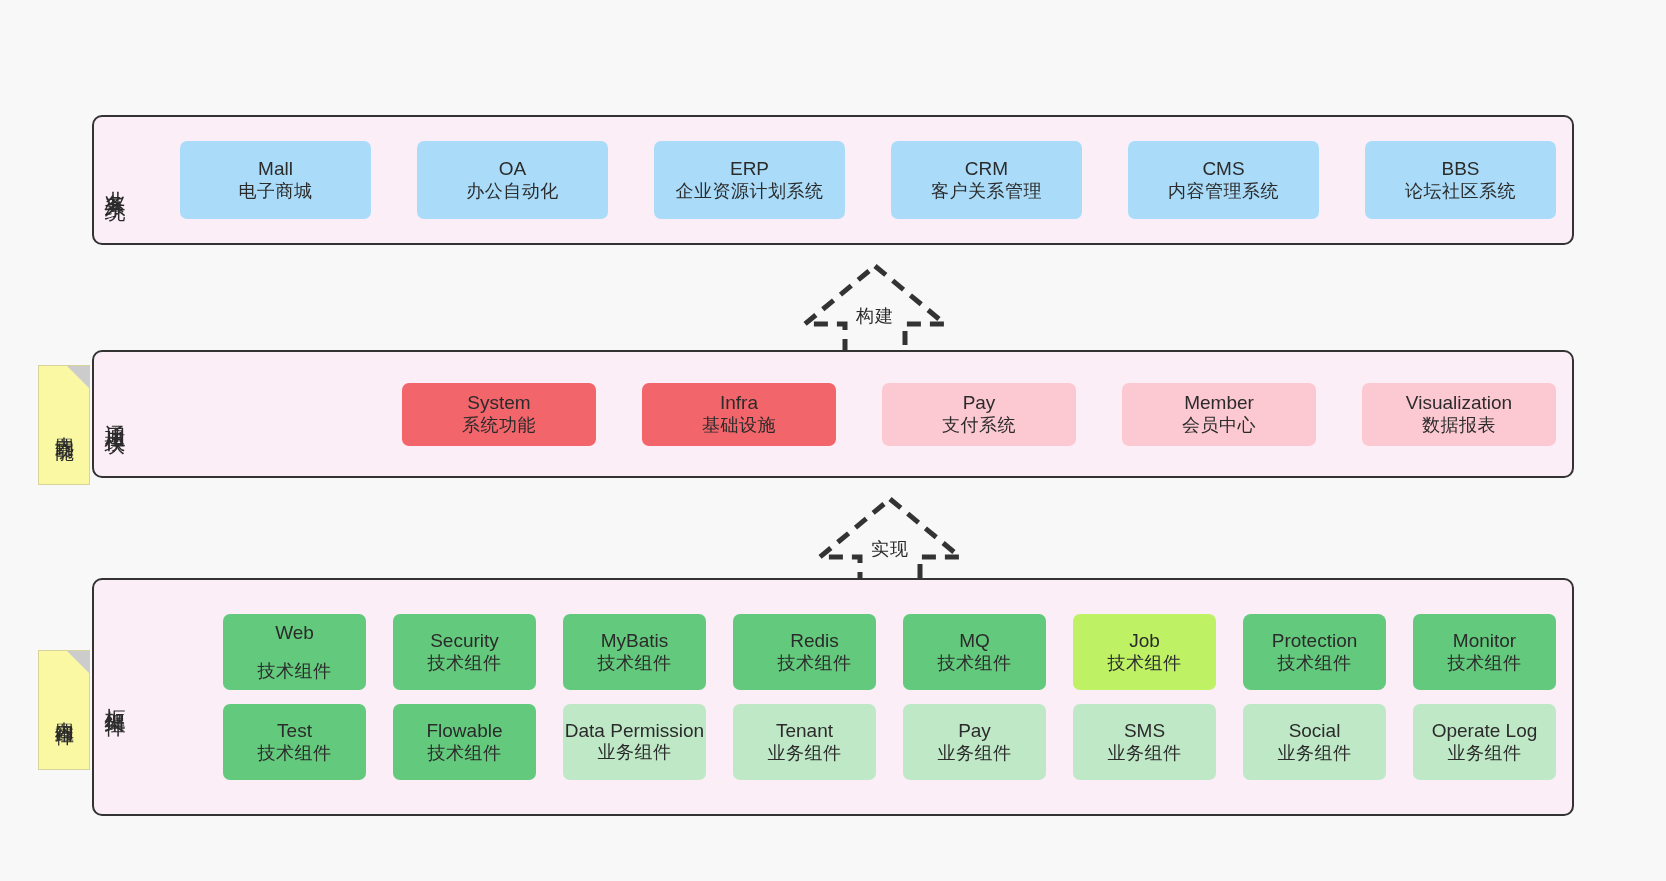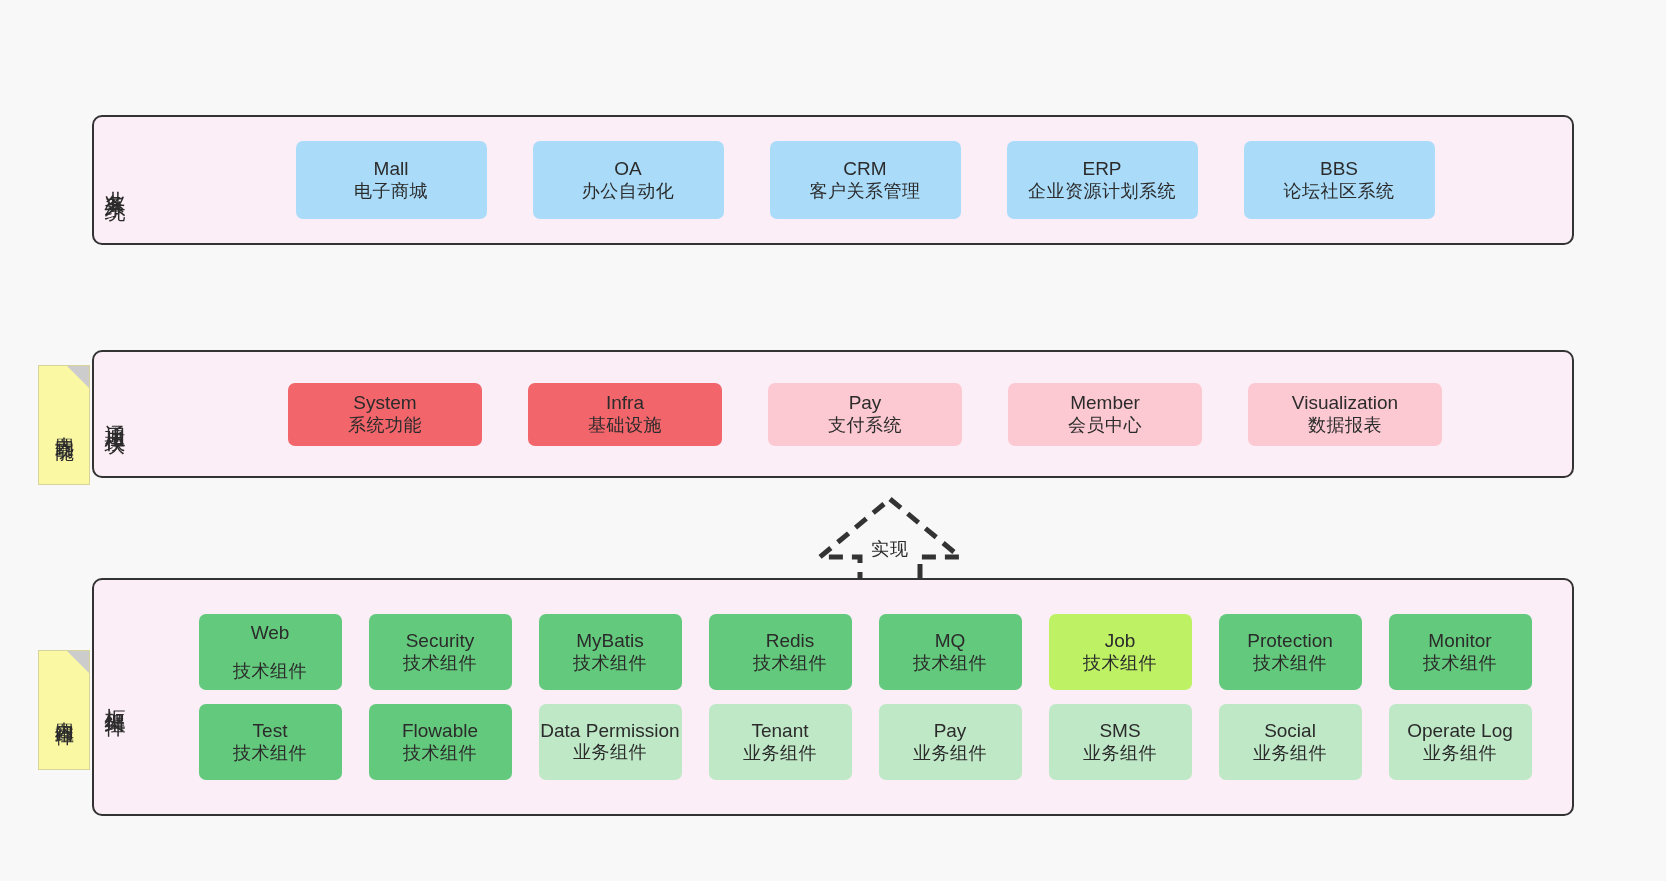--- a/index.html
+++ b/index.html
@@ -46,21 +46,21 @@
     display: flex;
     flex-direction: column;
     justify-content: center;
     gap: 14px;
     padding: 0 16px 0 6px;
   }
   .band-row {
     display: flex;
     flex-direction: row;
     gap: 0;
-    justify-content: center;
+    justify-content: flex-end;
     margin-left: 32px;
   }
 
   
   .card {
     box-sizing: border-box;
     border-radius: 7px;
     display: flex;
     flex-direction: column;
     align-items: center;
@@ -154,39 +154,49 @@
           <span class="t-en">Mall</span>
           <span class="t-cn">电子商城</span>
         </div>
 
         <div class="card" style="background:#aadcfa;">
           <span class="t-en">OA</span>
           <span class="t-cn">办公自动化</span>
         </div>
 
         <div class="card" style="background:#aadcfa;">
+          <span class="t-en">ERP</span>
+          <span class="t-cn">企业资源计划系统</span>
+        </div>
+
+        <div class="card" style="background:#aadcfa;">
           <span class="t-en">CRM</span>
           <span class="t-cn">客户关系管理</span>
         </div>
 
         <div class="card" style="background:#aadcfa;">
-          <span class="t-en">ERP</span>
-          <span class="t-cn">企业资源计划系统</span>
-        </div>
-
+          <span class="t-en">CMS</span>
+          <span class="t-cn">内容管理系统</span>
+        </div>
 
         <div class="card" style="background:#aadcfa;">
           <span class="t-en">BBS</span>
           <span class="t-cn">论坛社区系统</span>
         </div>
 
       </div>
     </div>
   </div>
 
+  <div class="arrow" style="left:795px; top:262px;">
+    <svg viewBox="0 0 160 100" aria-hidden="true">
+      <path d="M 80 4 L 150 62 L 110 62 L 110 96 L 50 96 L 50 62 L 10 62 Z" fill="none" stroke="#333333" stroke-width="5" stroke-dasharray="14 9" stroke-linejoin="miter"></path>
+    </svg>
+    <span class="arrow-label">构建</span>
+  </div>
 
   <div class="note" style="left:38px; top:365px; height:120px;">
     <span>内置功能</span>
   </div>
 
   <div class="band" style="left:92px; top:350px; width:1482px; height:128px;">
     <div class="band-label">通用模块</div>
     <div class="band-body">
       <div class="band-row row-mod">
 

